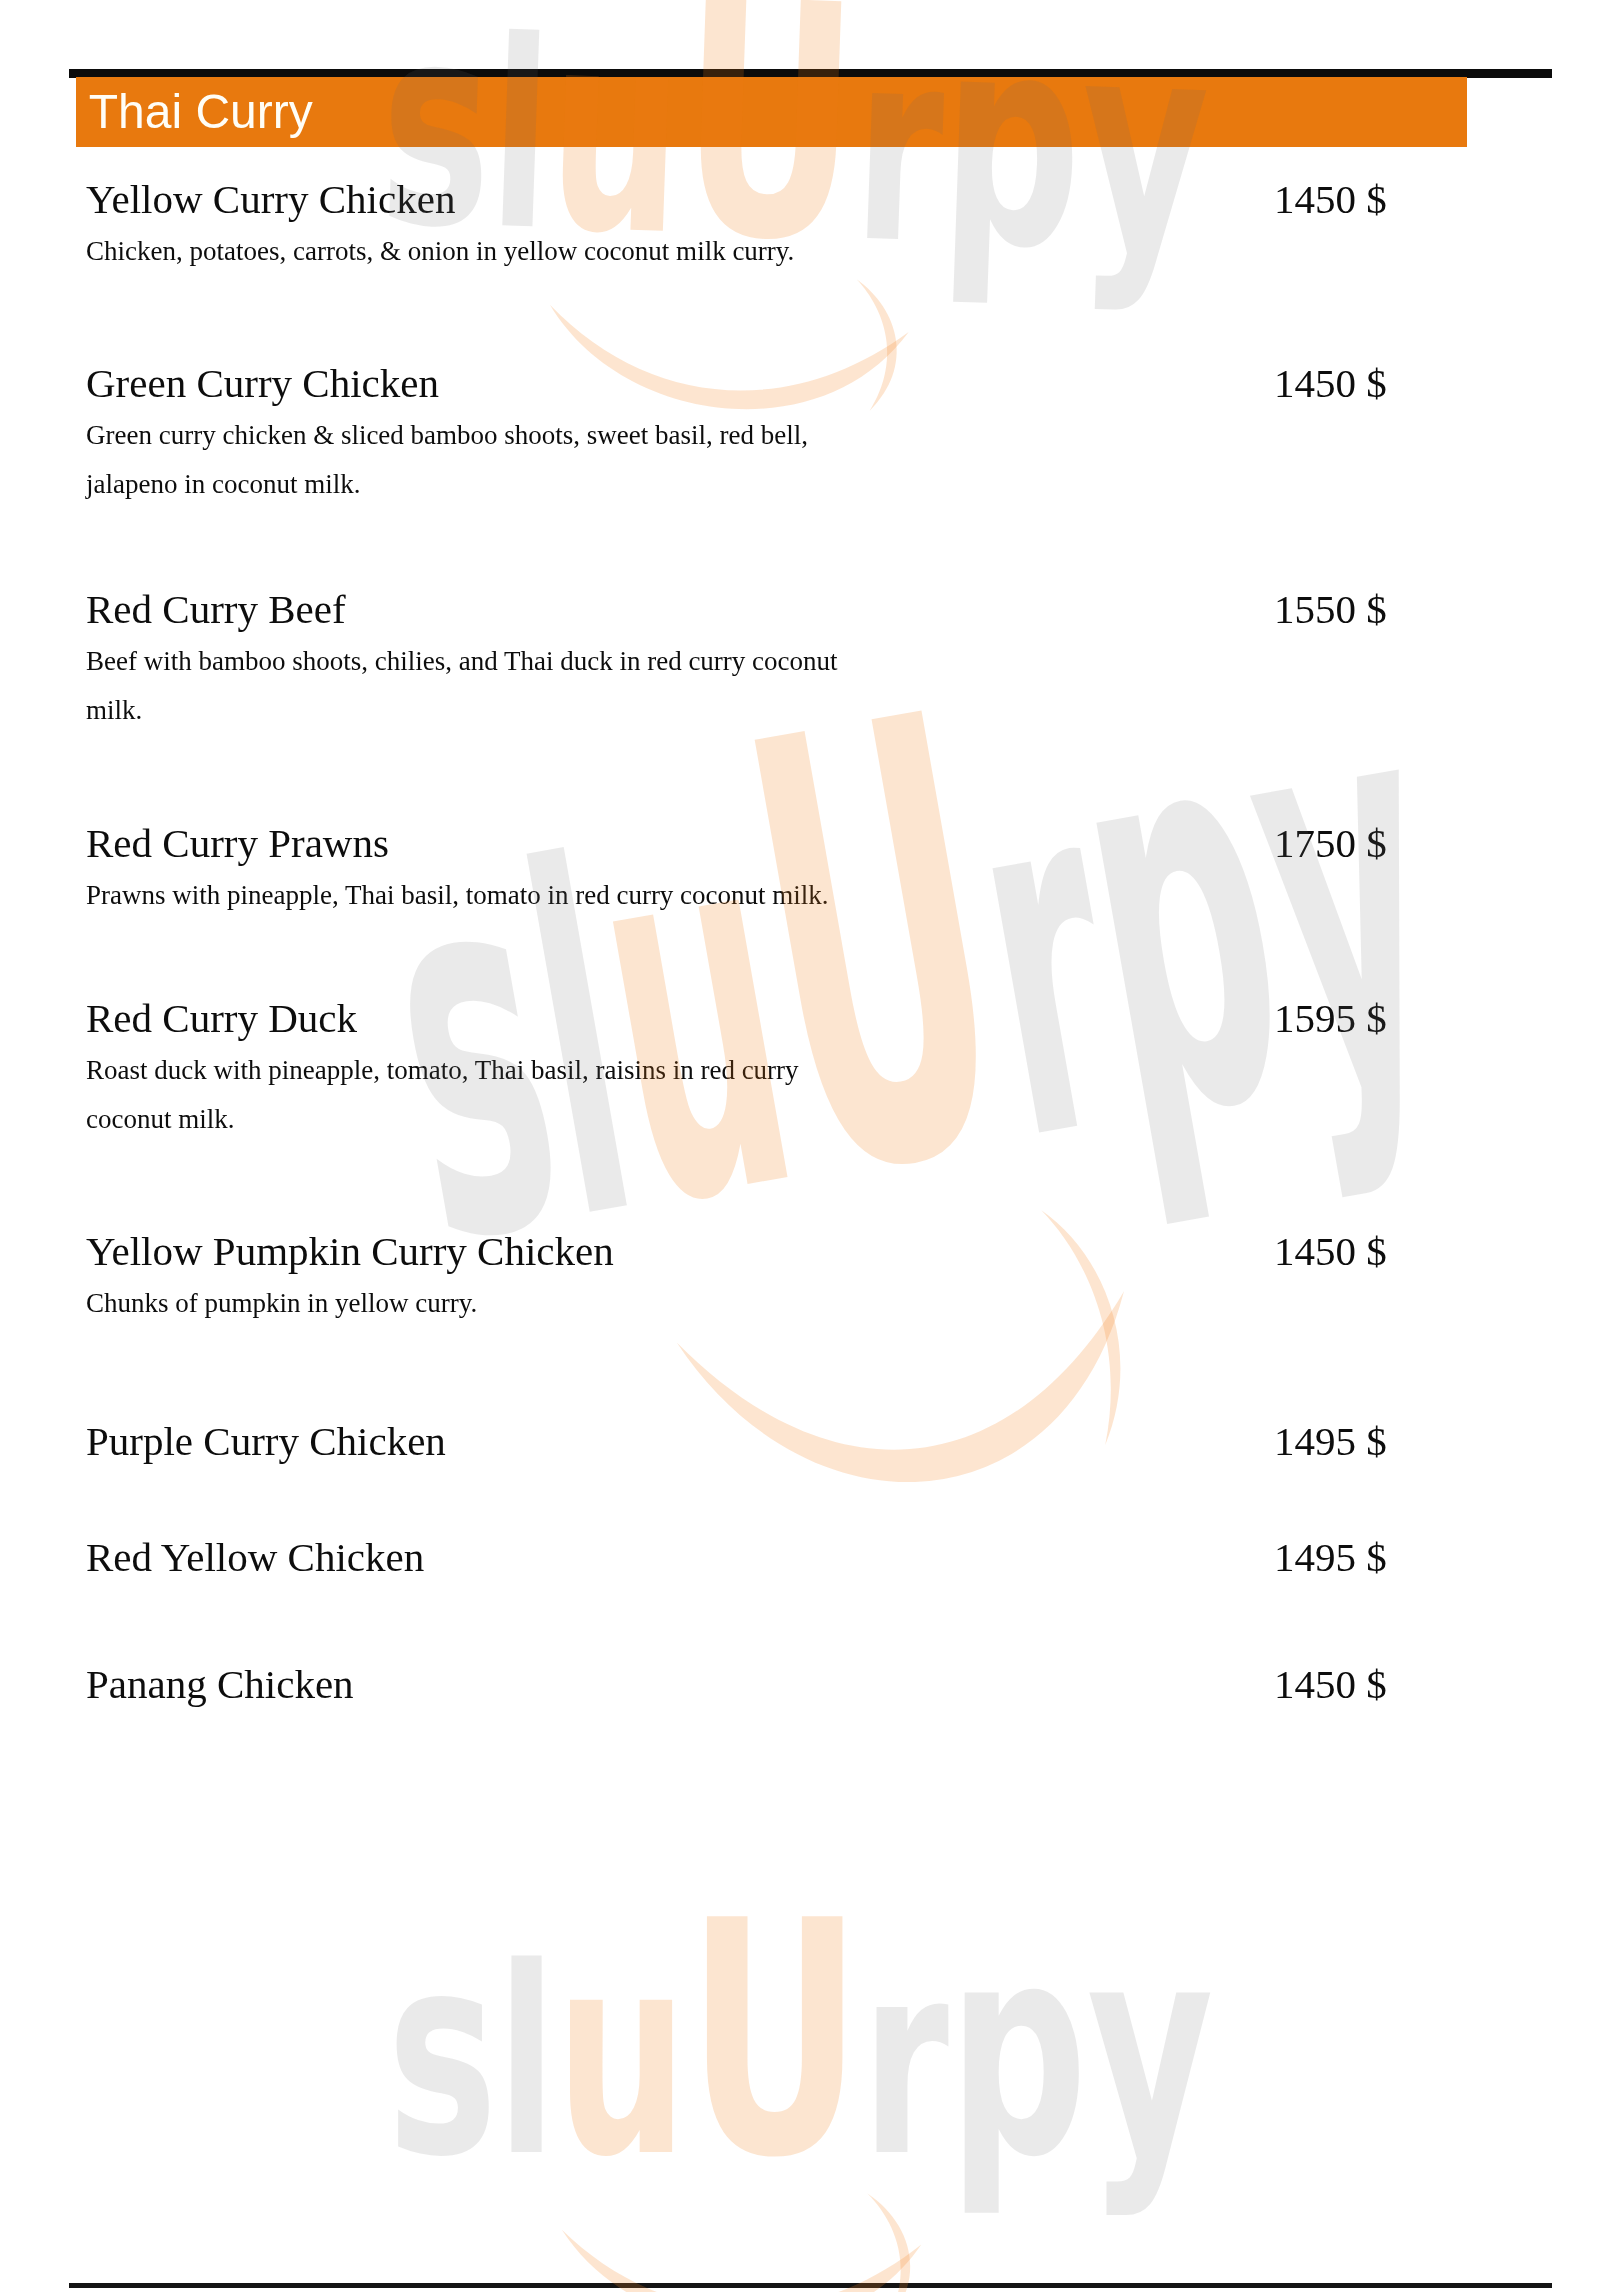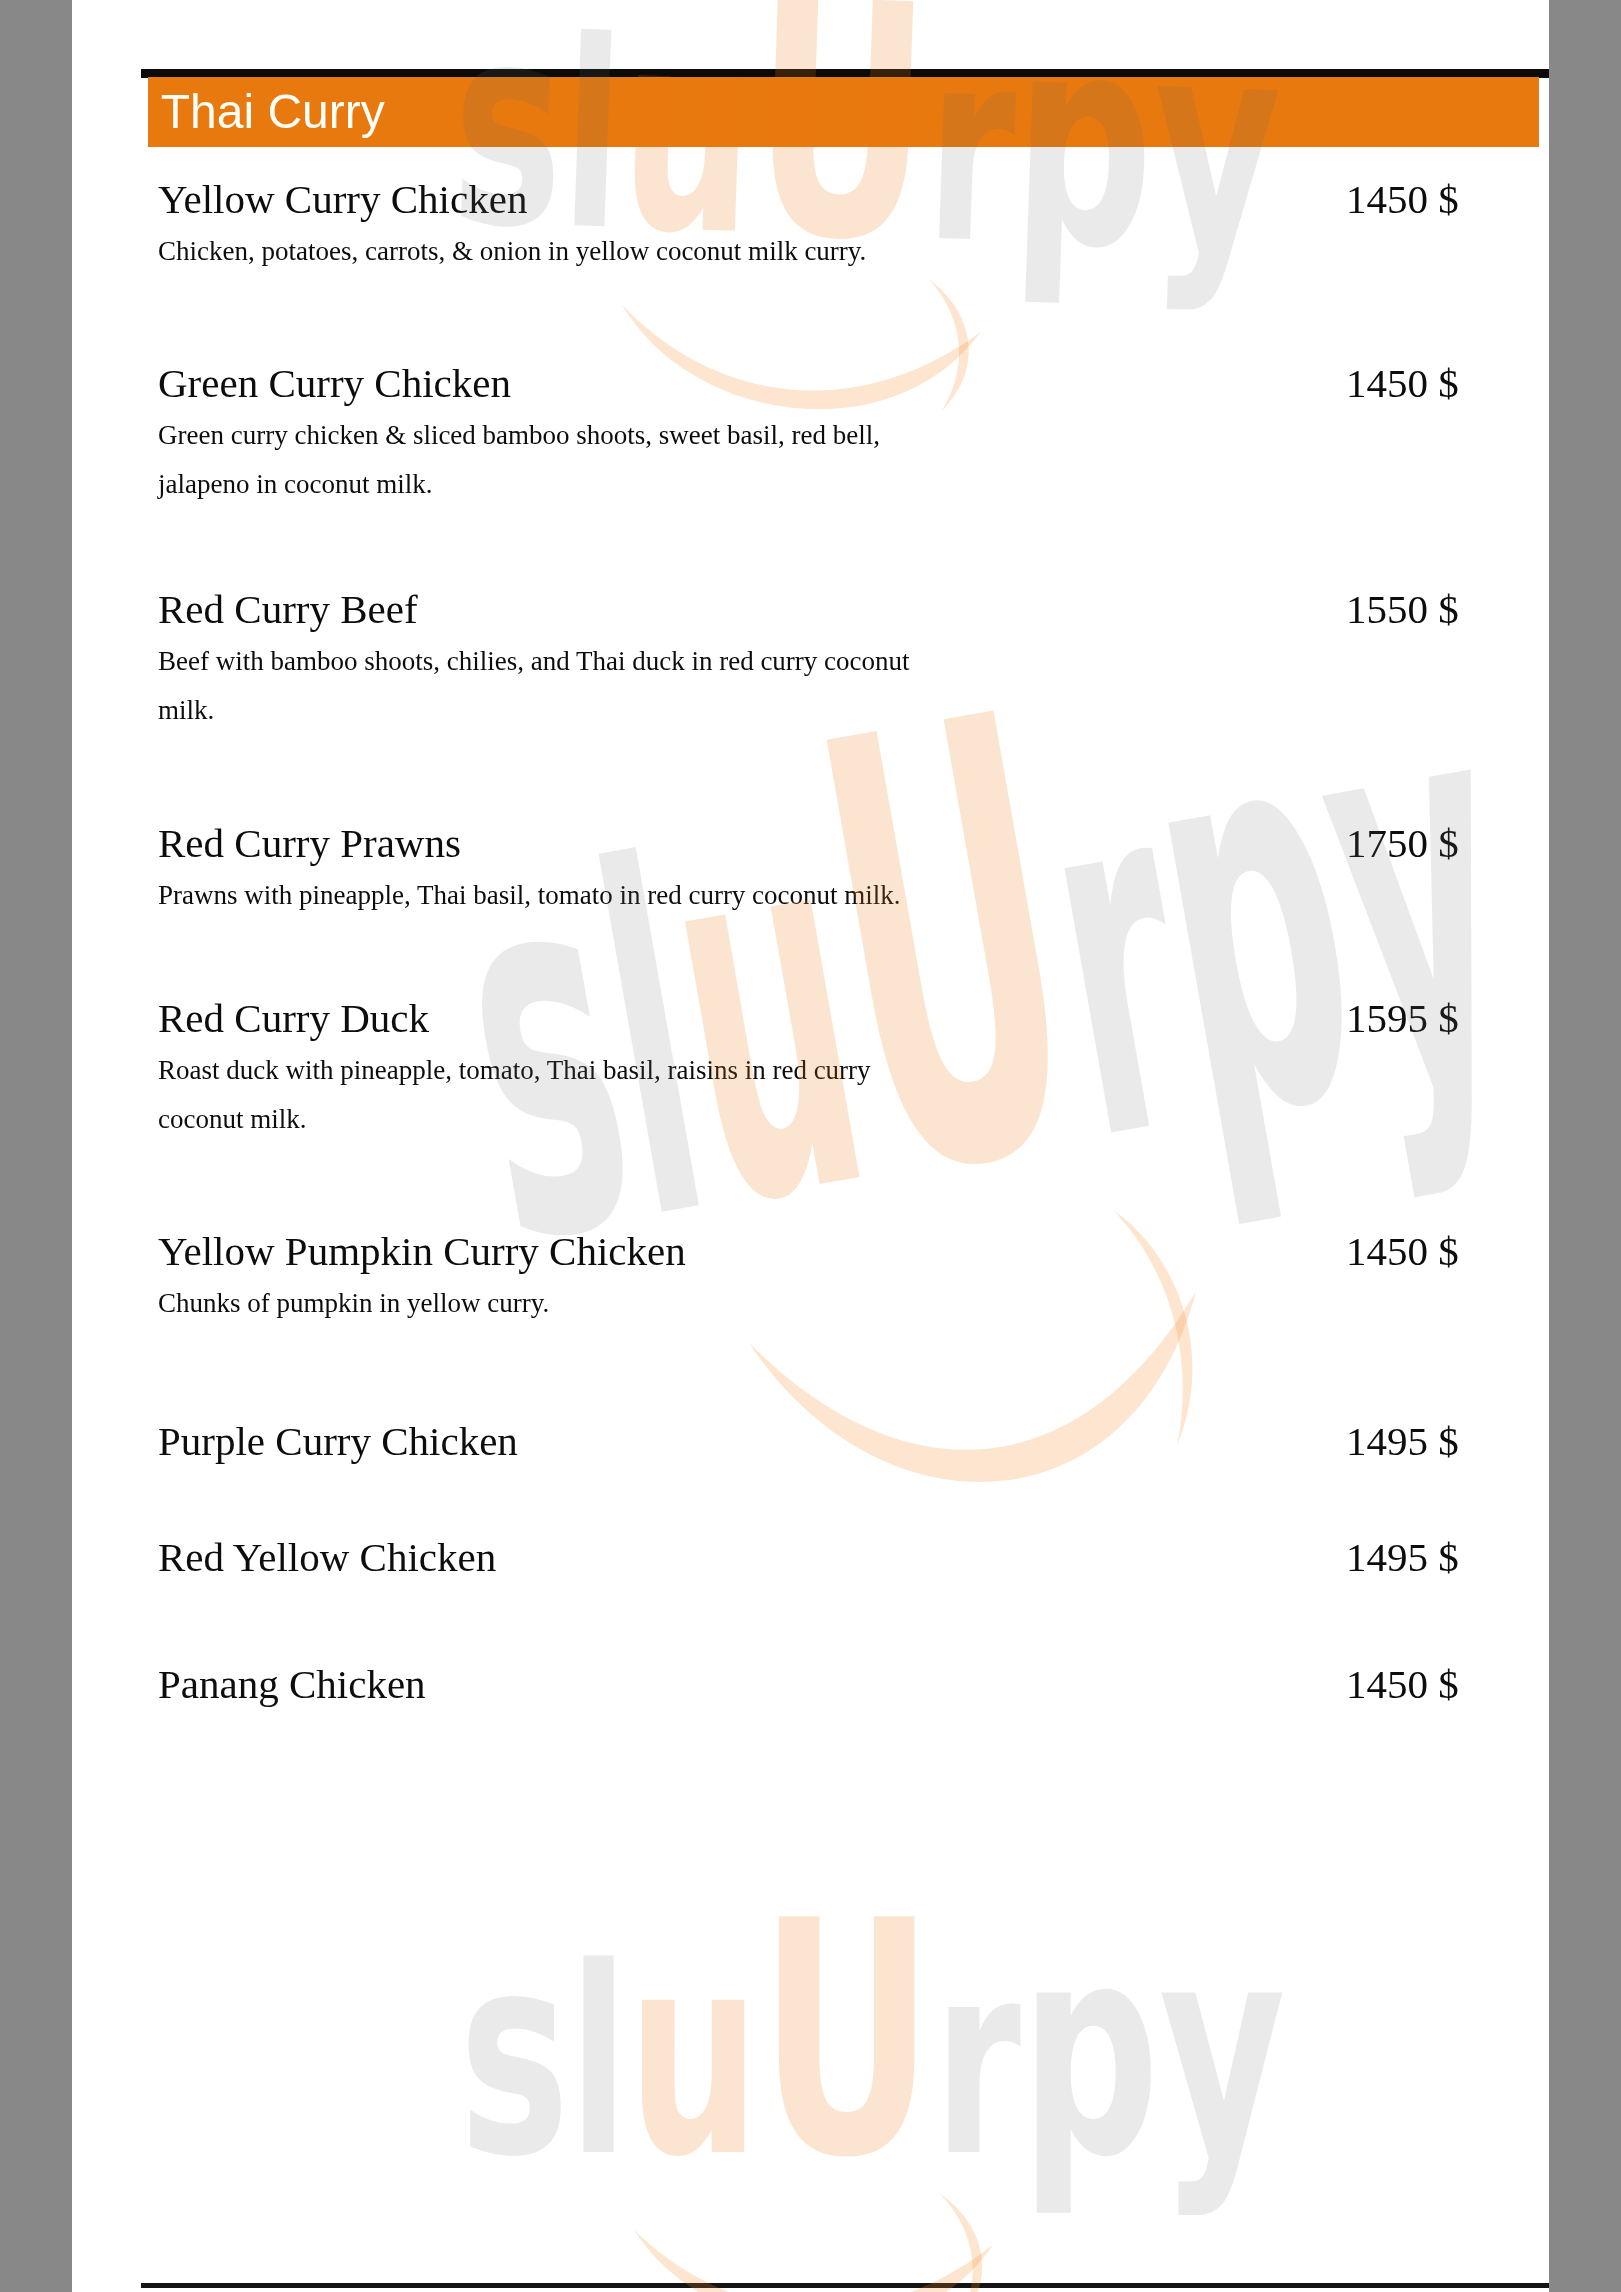--- a/index.html
+++ b/index.html
@@ -1,18 +1,18 @@
 <!DOCTYPE html>
 <html><head>
 <meta charset="utf-8">
 <style>
   html,body { margin:0; padding:0; background:#888; }
   .page {
     position: relative;
-    width: 1477px;
+    width: 1621px;
     height: 2293px;
     margin: 0 auto;
     background: #ffffff;
     overflow: hidden;
     font-family: "Liberation Serif", serif;
   }
 
   
   .top-rule {
     position: absolute;

